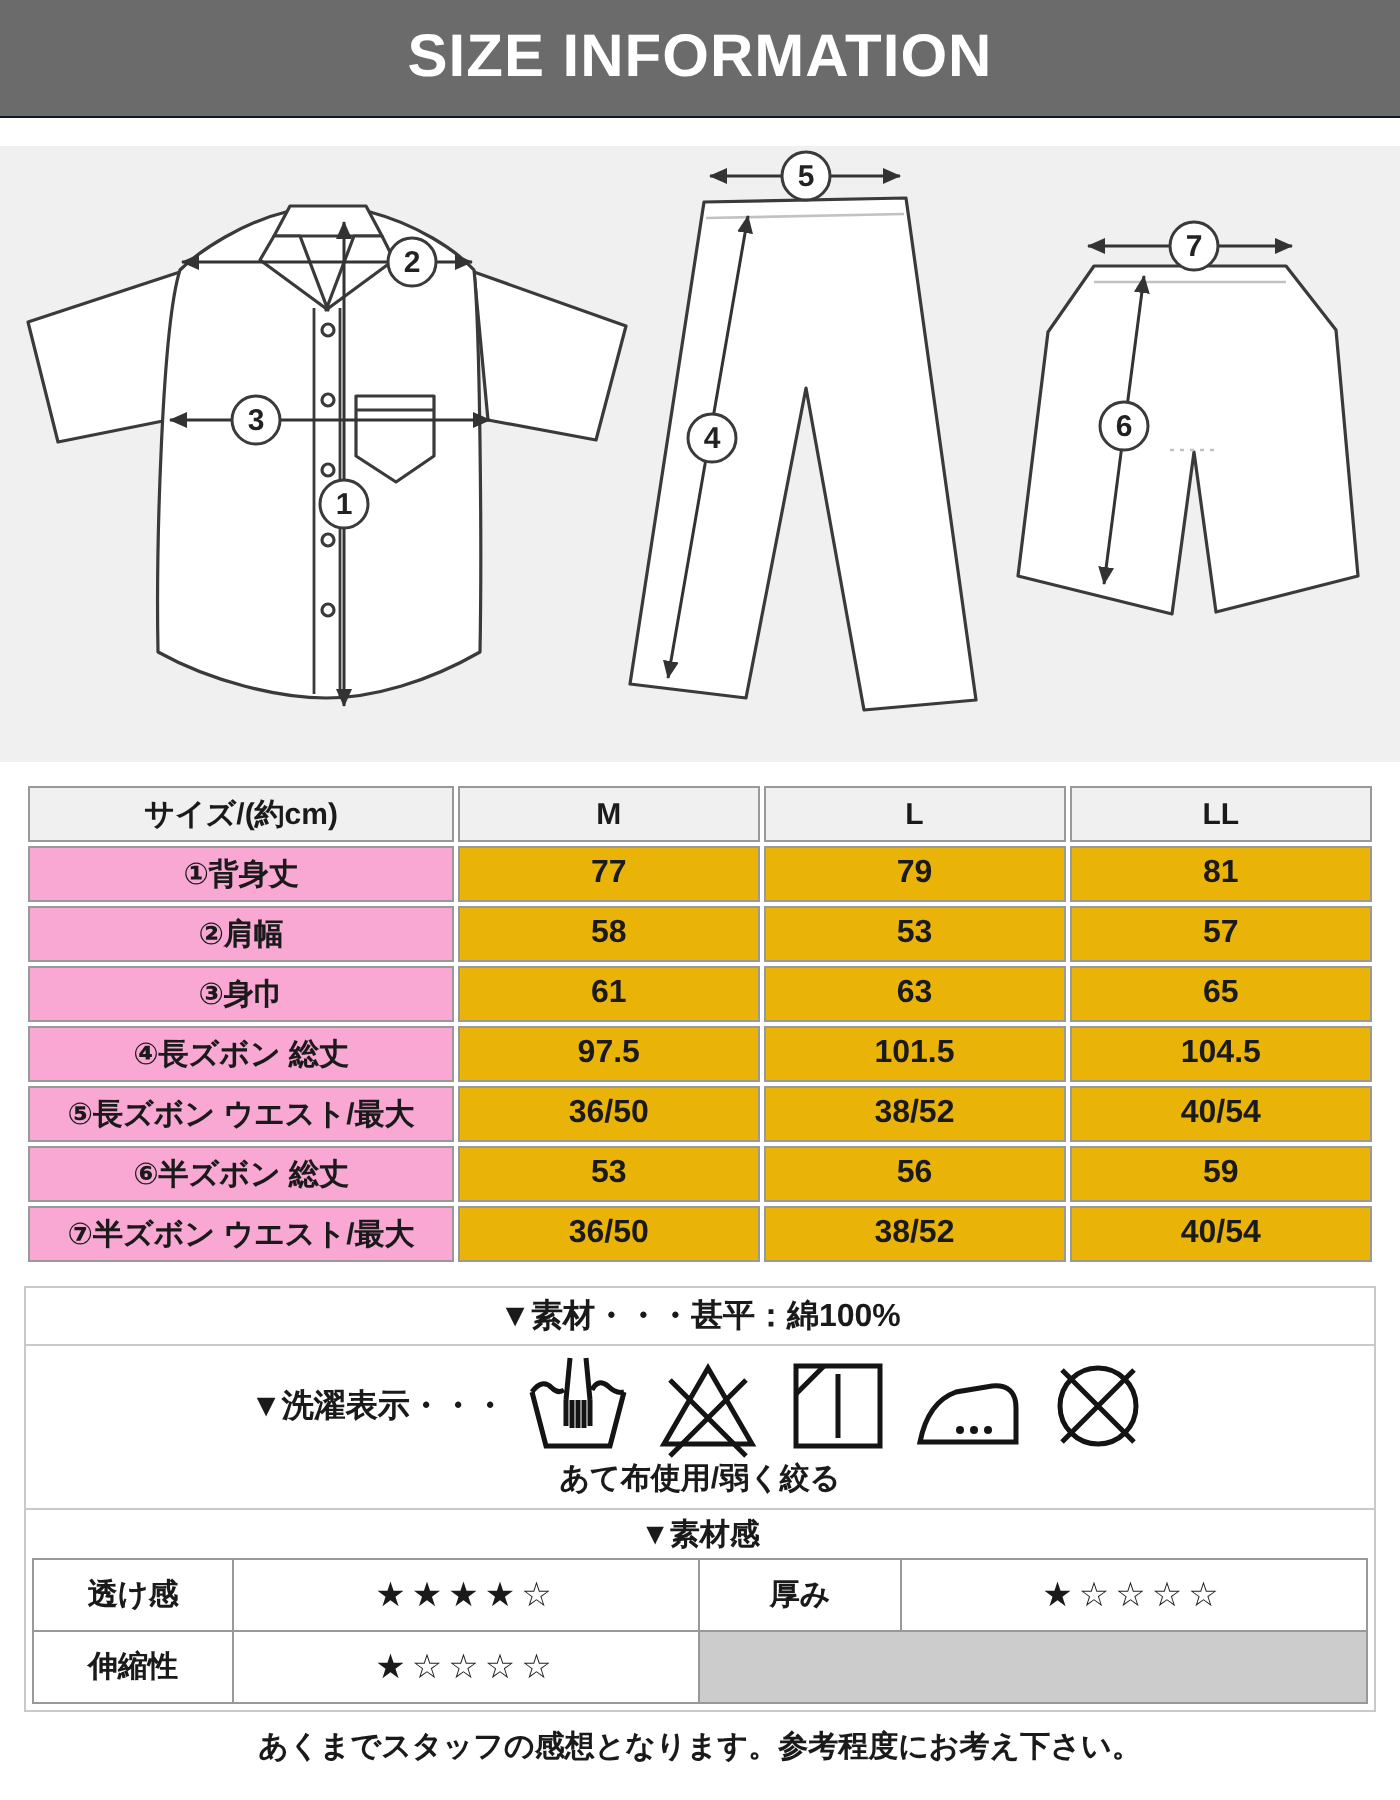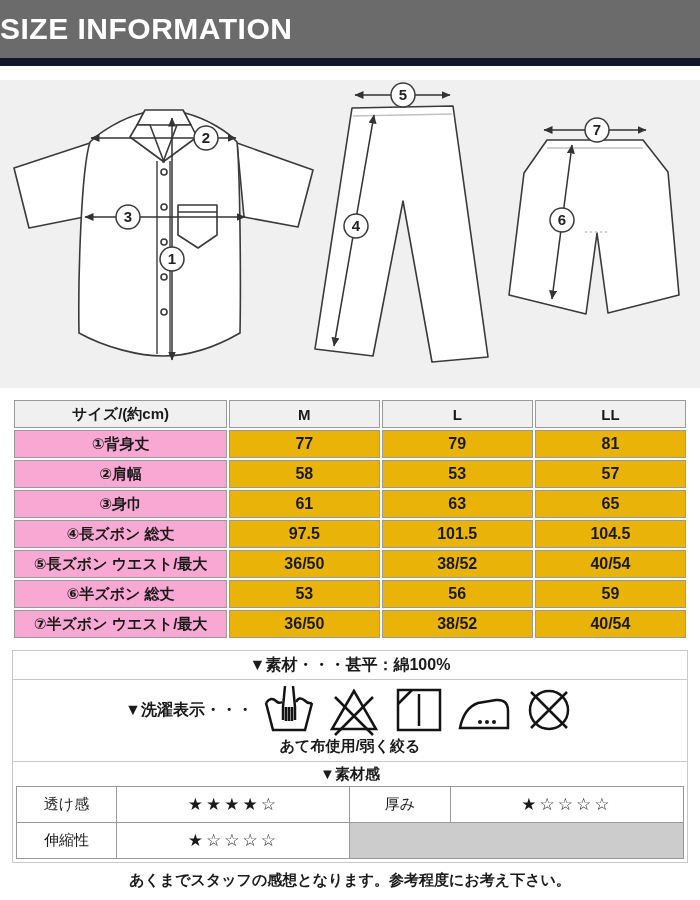--- a/index.html
+++ b/index.html
@@ -3,22 +3,22 @@
 <meta charset="utf-8">
 <style>
   html,body{margin:0;padding:0;}
   body{
     width:700px;height:900px;background:#ffffff;
     font-family:"Liberation Sans","DejaVu Sans",sans-serif;
     color:#1a1a1a;overflow:hidden;
   }
   
   .header-bar{
-    height:58px;background:#6b6b6b;border-bottom:8px solid #0f172a;
-    display:flex;align-items:center;justify-content:flex-start;
+    height:58px;background:#6b6b6b;border-bottom:1px solid #0f172a;
+    display:flex;align-items:center;justify-content:center;
   }
   .header-bar h1{
     margin:0;color:#ffffff;font-size:30px;font-weight:bold;letter-spacing:.5px;
   }
   
   .diagram-strip{margin-top:14px;height:308px;background:#f0f0f0;}
   .diagram-strip svg{display:block;}
   .garment{fill:#ffffff;stroke:#3a3a3a;stroke-width:1.6;stroke-linejoin:round;}
   .garment-line{fill:none;stroke:#3a3a3a;stroke-width:1.4;}
   .band-line{fill:none;stroke:#c2c2c2;stroke-width:1.3;}
@@ -53,21 +53,21 @@
   .symbols svg{display:block;}
   .care{fill:none;stroke:#141414;stroke-width:2.5;stroke-linejoin:miter;}
   .care-dot{fill:#141414;stroke:none;}
   .washing-note{font-size:15px;font-weight:bold;margin-top:1px;}
   .texture-title{
     height:24px;display:flex;align-items:center;justify-content:center;
     font-size:15px;font-weight:bold;
   }
   table.texture-table{width:668px;margin:0 auto 3px;border-collapse:collapse;}
   table.texture-table td{border:1px solid #999999;height:35px;text-align:center;padding:0;}
-  td.t-label{width:100px;font-size:15px;font-weight:normal;background:#ffffff;}
+  td.t-label{width:100px;font-size:15px;font-weight:bold;background:#ffffff;}
   td.t-stars{width:234px;font-size:17px;letter-spacing:3px;background:#ffffff;}
   td.t-empty{background:#cccccc;}
   .footer-note{
     margin-top:8px;text-align:center;font-size:15px;font-weight:bold;
   }
 </style>
 </head>
 <body>
 
 <div class="header-bar">

